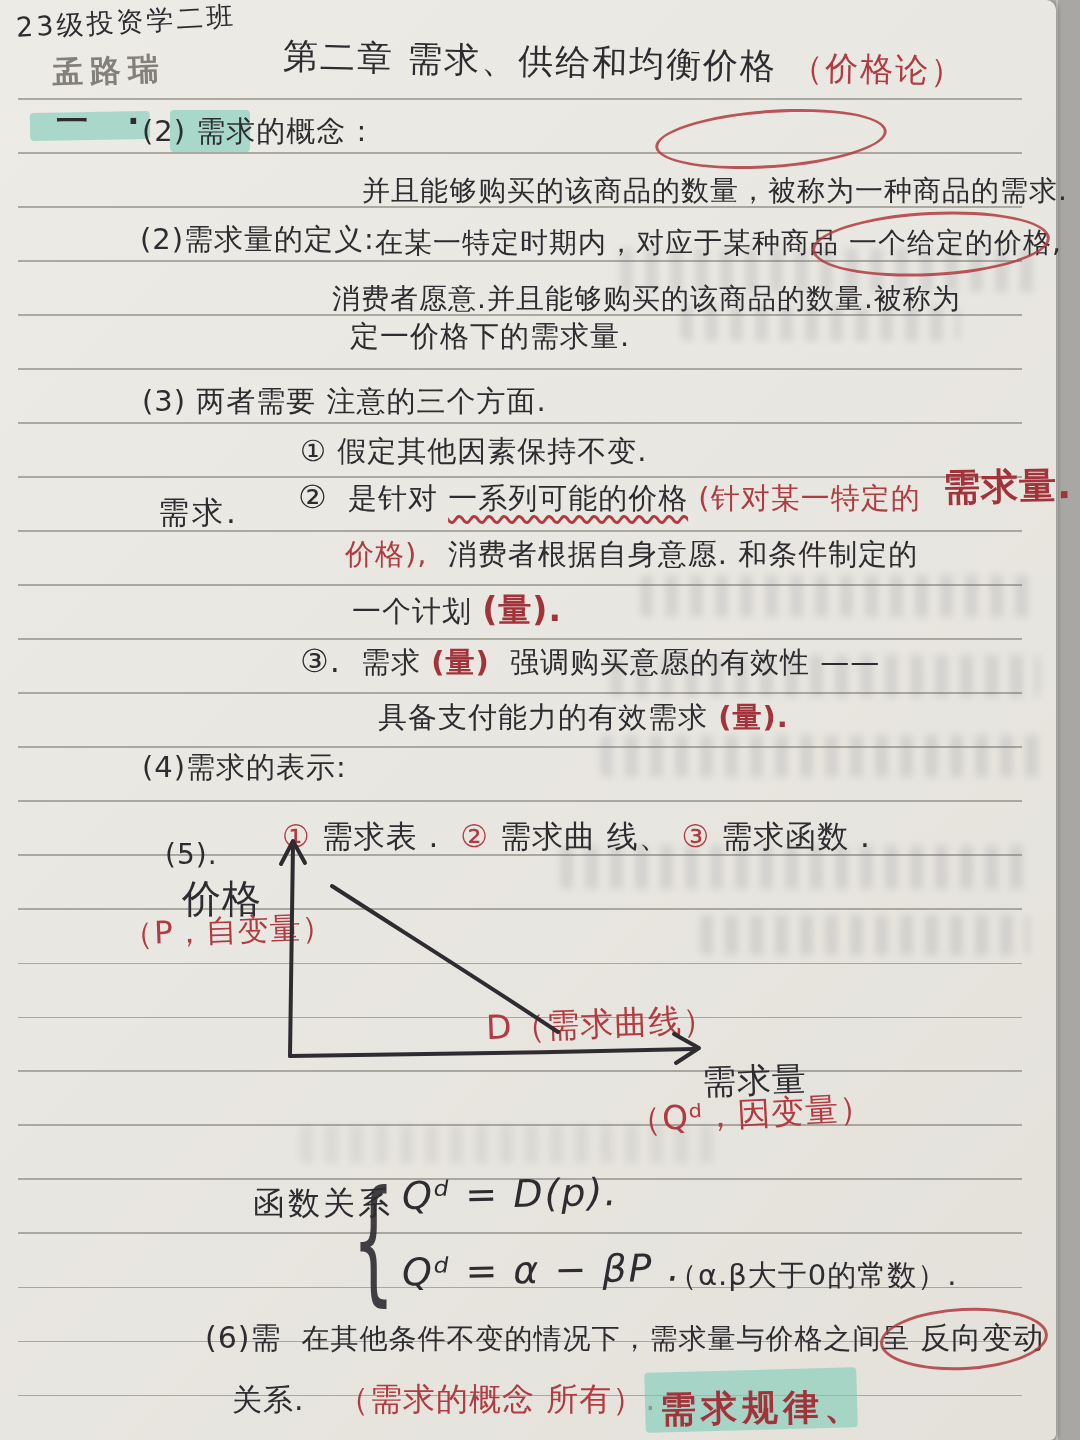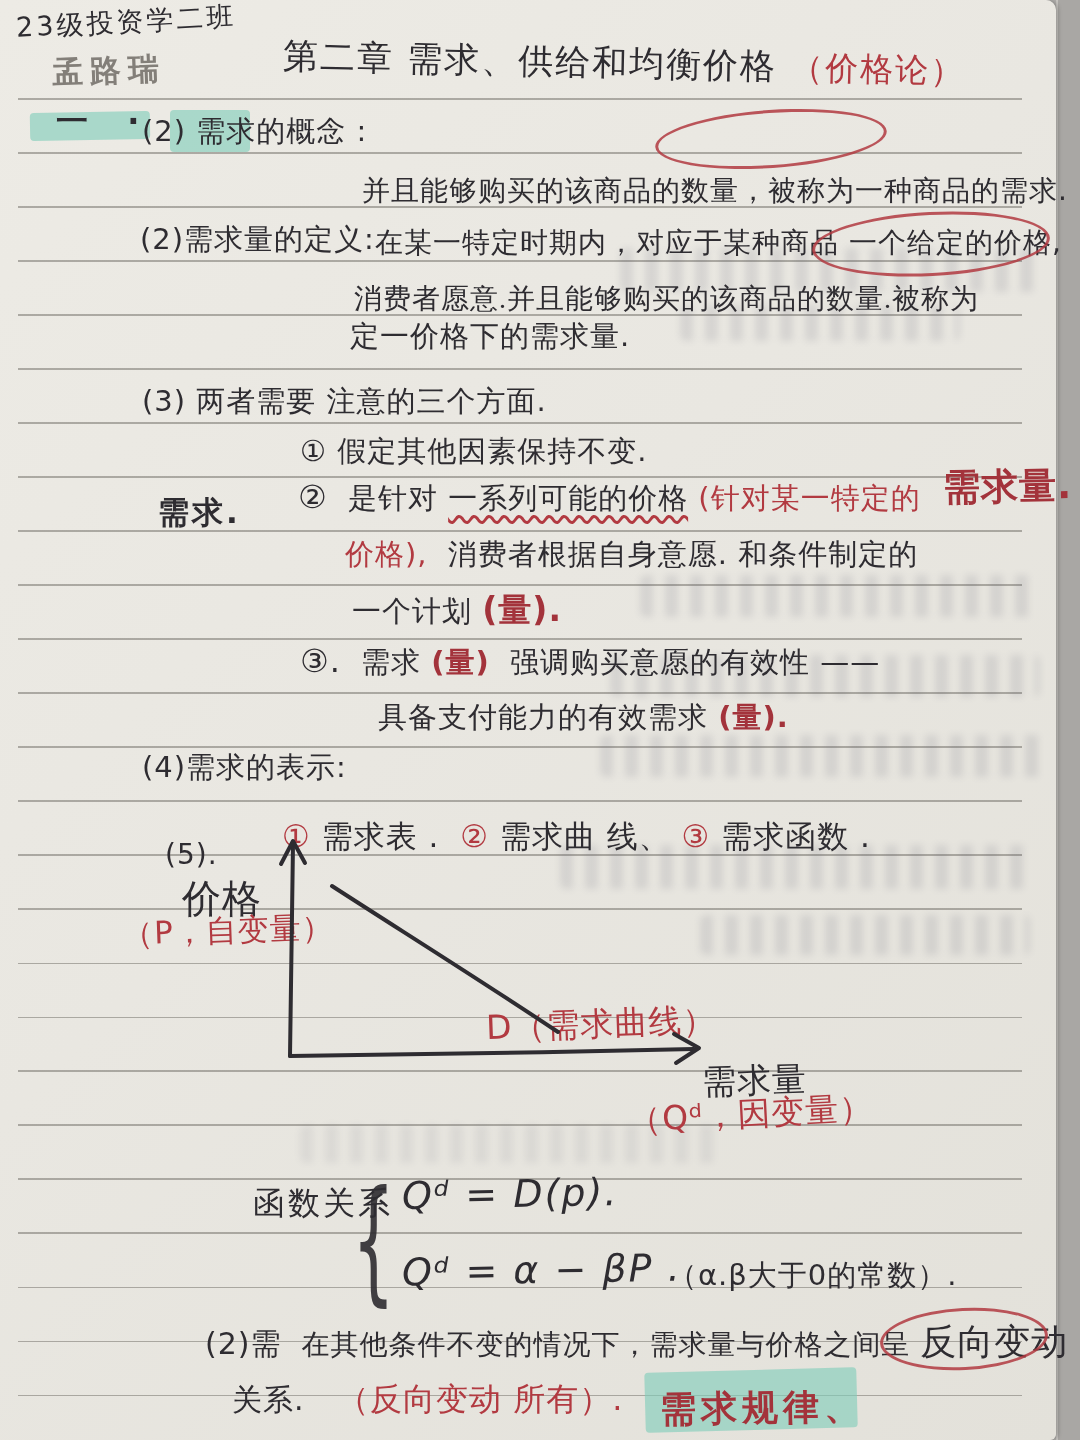--- a/index.html
+++ b/index.html
@@ -71,27 +71,27 @@
     <div class="hw ink" style="left:142px;top:112px;font-size:29px;">(2) 需求的概念 :</div>
     <div class="oval" style="left:655px;top:110px;width:232px;height:58px;transform:rotate(-4deg);"></div>
     <div class="hw ink" style="left:362px;top:172px;font-size:28px;">并且能够购买的该商品的数量，被称为一种商品的需求.</div>
 
     <div class="hw ink" style="left:140px;top:220px;font-size:29px;">(2)需求量的定义:</div>
     <div class="hw" style="left:375px;top:224px;font-size:28px;">
       <span class="seg ink">在某一特定时期内，对应于某种商品</span>
       <span class="seg ink">一个给定的价格,</span>
     </div>
     <div class="oval" style="left:812px;top:212px;width:238px;height:64px;transform:rotate(-3deg);"></div>
-    <div class="hw ink" style="left:354px;top:280px;font-size:28px;font-family:Liberation Serif, serif;">消费者愿意.并且能够购买的该商品的数量.被称为</div>
+    <div class="hw ink" style="left:332px;top:280px;font-size:28px;">消费者愿意.并且能够购买的该商品的数量.被称为</div>
     <div class="hw ink" style="left:350px;top:317px;font-size:29px;">定一价格下的需求量.</div>
 
     <div class="hw ink" style="left:142px;top:382px;font-size:29px;">(3) 两者需要 注意的三个方面.</div>
     <div class="hw ink" style="left:300px;top:432px;font-size:29px;">① 假定其他因素保持不变.</div>
 
-    <div class="hw ink" style="left:158px;top:492px;font-size:31px;letter-spacing:3px;font-weight:bold;">需求.</div>
+    <div class="hw ink" style="left:158px;top:492px;font-size:31px;letter-spacing:3px;">需求.</div>
     <div class="hw red-strong" style="left:943px;top:462px;font-size:37px;transform:rotate(-1deg);">需求量.</div>
 
     <div class="hw" style="left:298px;top:478px;font-size:29px;">
       <span class="seg ink" style="font-size:32px;">②</span>
       <span class="seg ink gap-l">是针对</span>
       <span class="seg ink wavy">一系列可能的价格</span>
       <span class="seg red">(针对某一特定的</span>
     </div>
     <div class="hw" style="left:345px;top:535px;font-size:29px;">
       <span class="seg red">价格),</span>
@@ -141,26 +141,26 @@
       <path d="M 332 886 C 400 930, 480 980, 558 1032" fill="none" stroke="#2e2c31" stroke-width="4" stroke-linecap="round"></path>
     </svg>
 
     <div class="hw ink" style="left:205px;top:1182px;font-size:32px;letter-spacing:3px;margin-left:48px;">函数关系</div>
     <div class="hw ink" style="left:352px;top:1162px;font-size:135px;transform:scaleX(.5);transform-origin:left top;opacity:.9;">{</div>
     <div class="hw ink eq" style="left:402px;top:1172px;font-size:38px;transform:rotate(-1deg);">Qᵈ = D(p).</div>
     <div class="hw ink eq" style="left:402px;top:1248px;font-size:38px;transform:rotate(-1deg);">Qᵈ = α − βP .</div>
     <div class="hw ink" style="left:668px;top:1256px;font-size:29px;">（α.β大于0的常数）.</div>
 
     <div class="hw" style="left:205px;top:1318px;font-size:28px;">
-      <span class="seg ink" style="font-size:30px;">(2)需</span>
+      <span class="seg ink" style="font-size:30px;">(6)需</span>
       <span class="seg ink gap-l">在其他条件不变的情况下，需求量与价格之间呈</span>
-      <span class="seg ink" style="font-size:36px;margin-top:16px;">反向变动</span>
+      <span class="seg ink" style="font-size:30px;margin-top:16px;">反向变动</span>
     </div>
     <div class="oval" style="left:880px;top:1308px;width:168px;height:62px;transform:rotate(-3deg);"></div>
     <div class="hw" style="left:232px;top:1378px;font-size:30px;">
       <span class="seg ink">关系.</span>
-      <span class="seg red" style="font-size:32px;margin-left:22px;">（反向变动 所有）.</span>
+      <span class="seg red" style="font-size:32px;margin-left:22px;">（需求的概念 所有）.</span>
     </div>
     <div class="hl" style="left:645px;top:1370px;width:212px;height:60px;transform:rotate(-1.5deg);"></div>
     <div class="hw red-strong" style="left:660px;top:1384px;font-size:36px;letter-spacing:5px;transform:rotate(-1deg);">需求规律、</div>
 
   </div>
 </div>
 
 </body></html>

